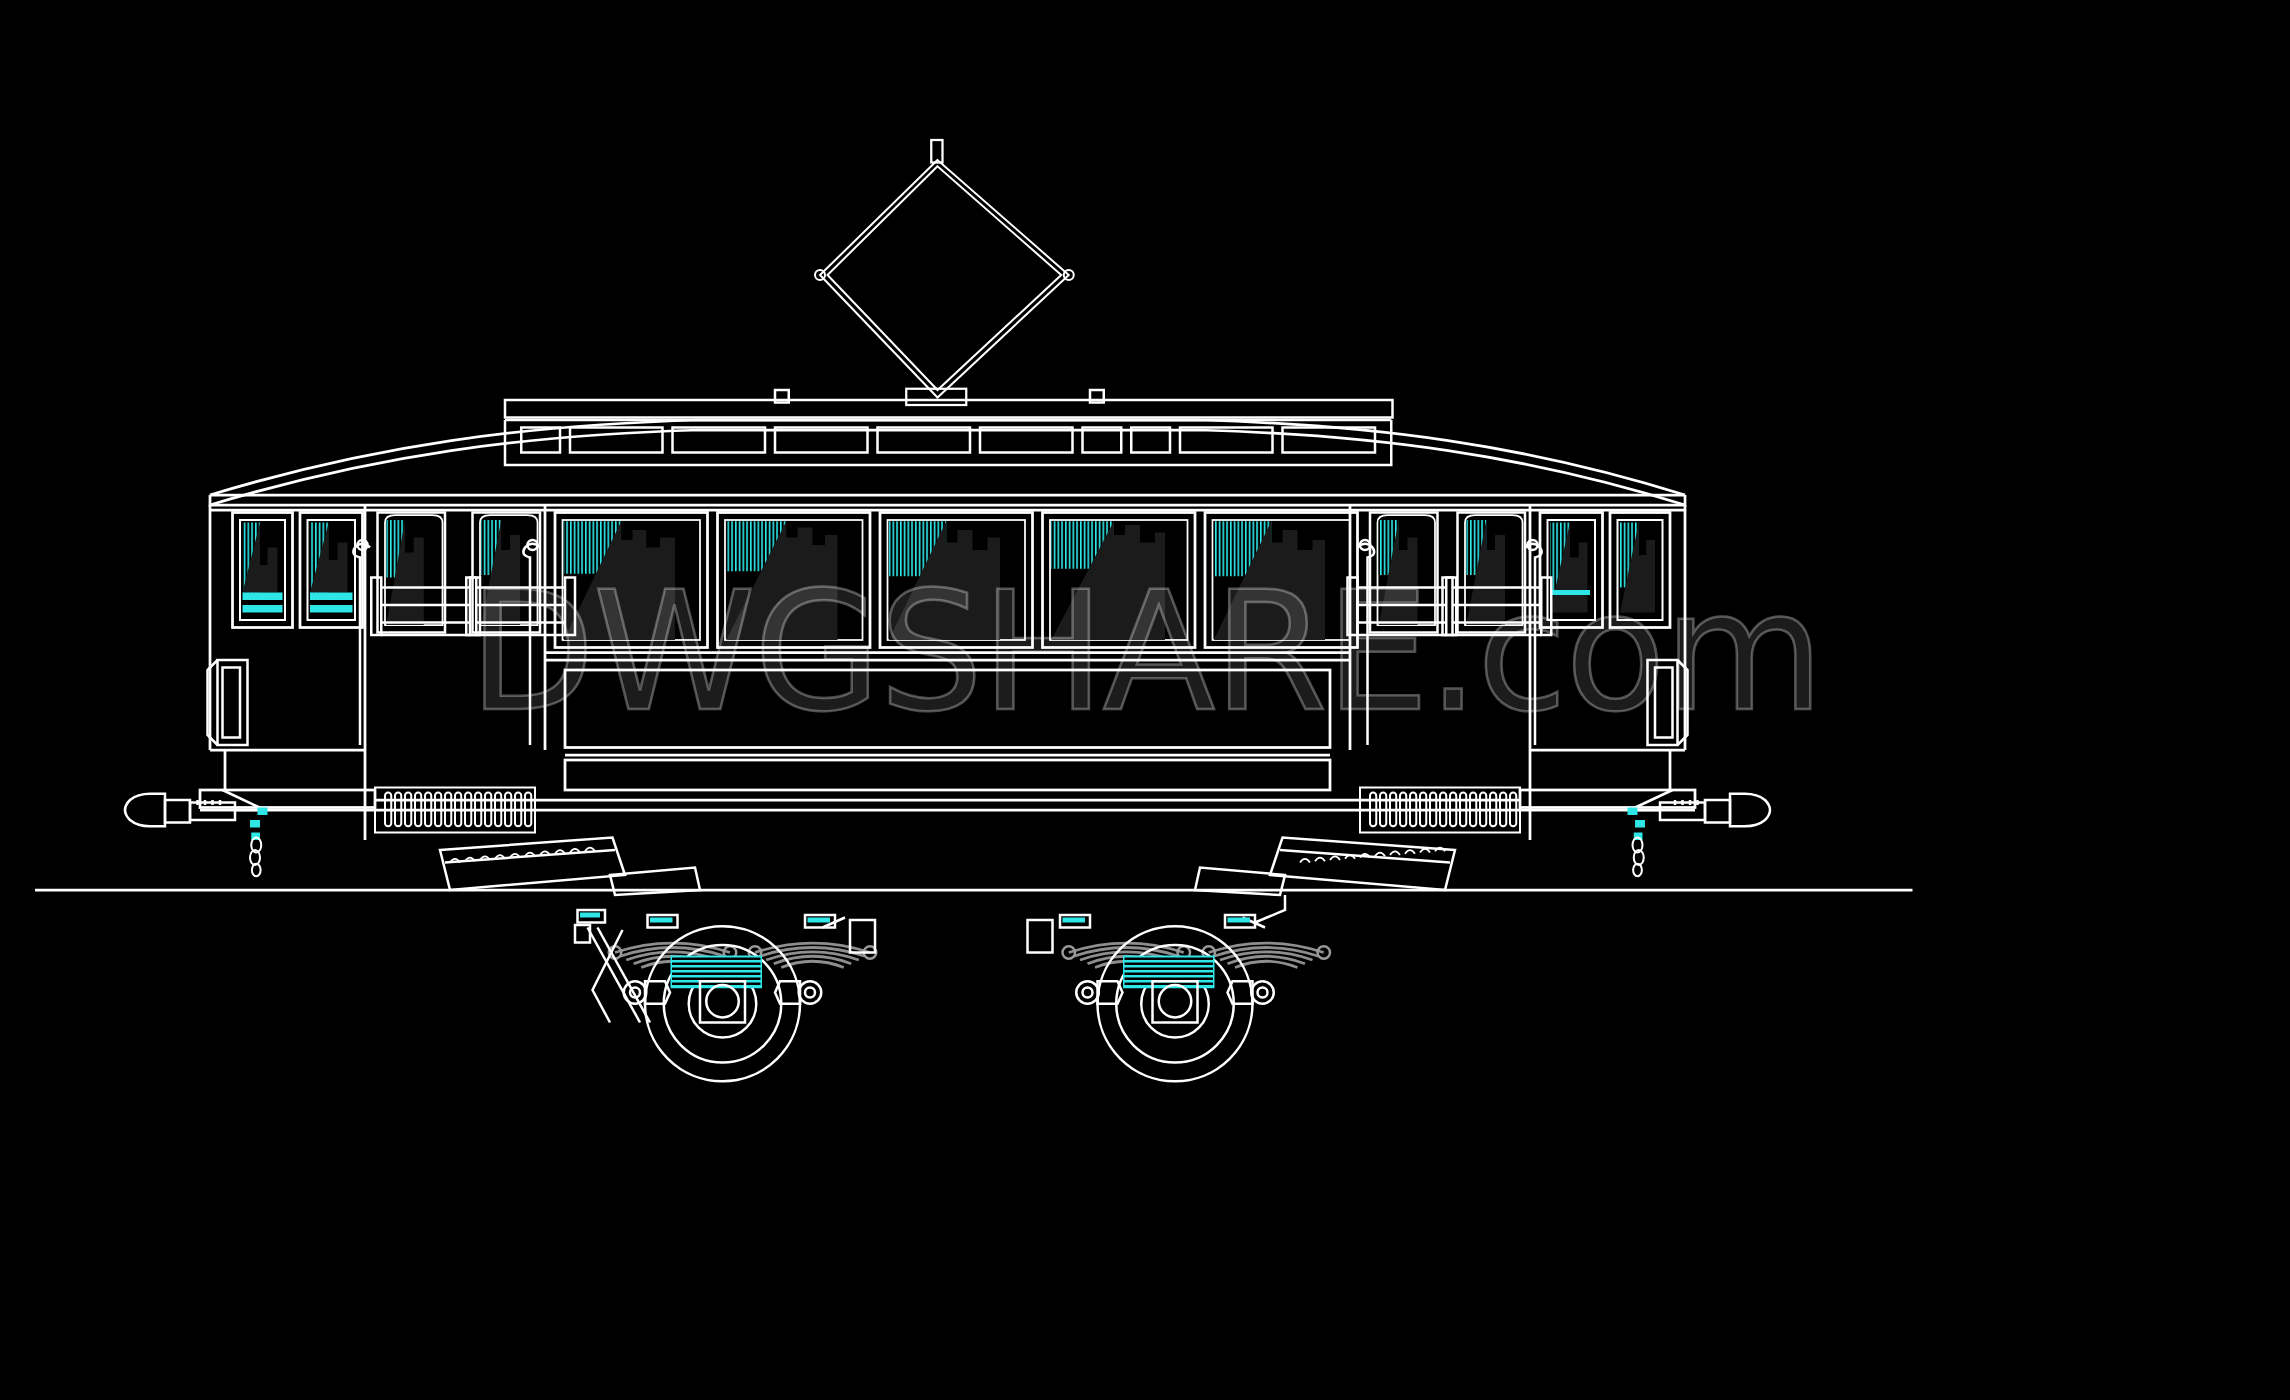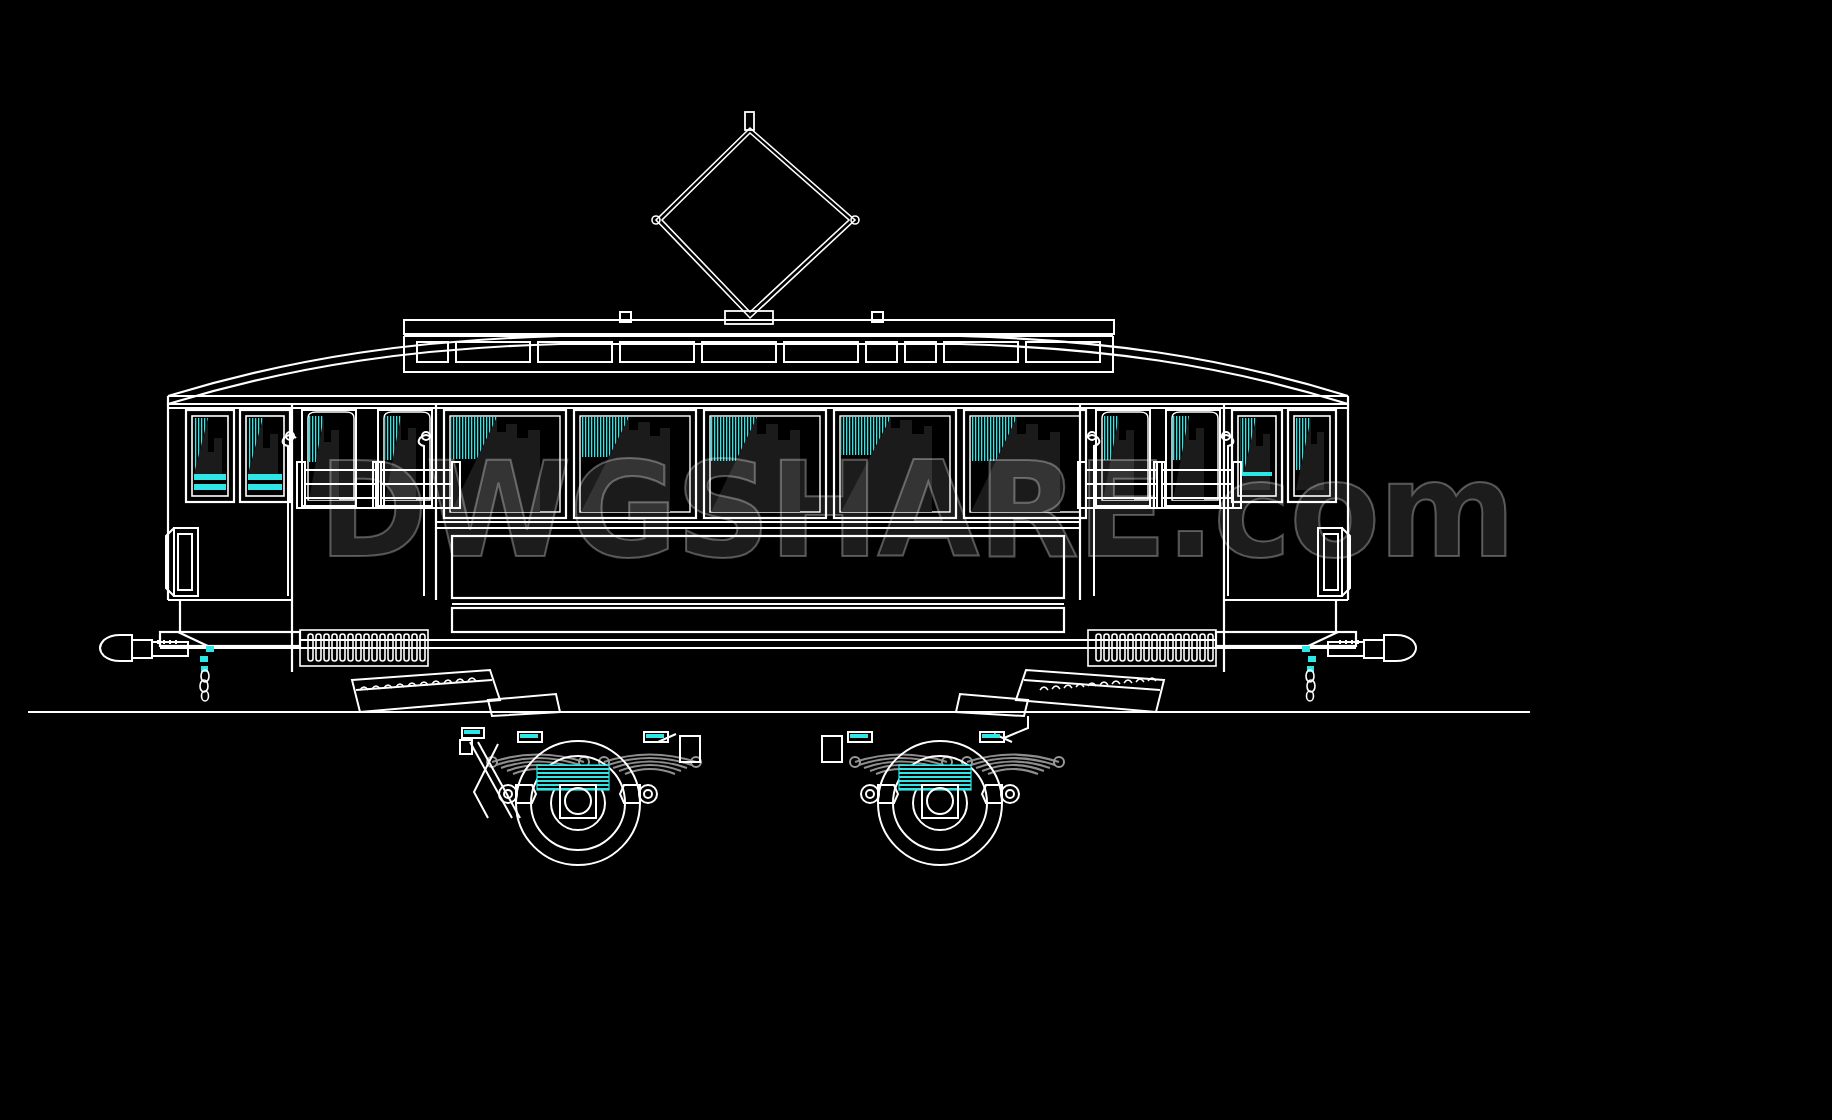--- a/index.html
+++ b/index.html
@@ -8,24 +8,24 @@
     width:1832px;height:1120px;overflow:hidden;
     font-family:"Liberation Sans", sans-serif;
     position:relative;
   }
   #stage{position:absolute;left:0;top:0;width:1832px;height:1120px;background:#000;}
   #stage svg{position:absolute;left:0;top:0;}
   .wm{position:absolute;left:0;top:0;width:1832px;height:1120px;pointer-events:none;}
   .wm-text{
     position:absolute;
     left:50%;transform:translateX(-50%);
-    top:444px;
+    top:456px;
     white-space:nowrap;
     font-family:"DejaVu Sans", sans-serif;
-    font-weight:bold;
+    font-weight:normal;
     font-size:132px;
     letter-spacing:-2px;
     color:rgba(255,255,255,0.11);
     -webkit-text-stroke:2px rgba(255,255,255,0.30);
     line-height:1;
   }
 </style>
 </head>
 <body>
 

